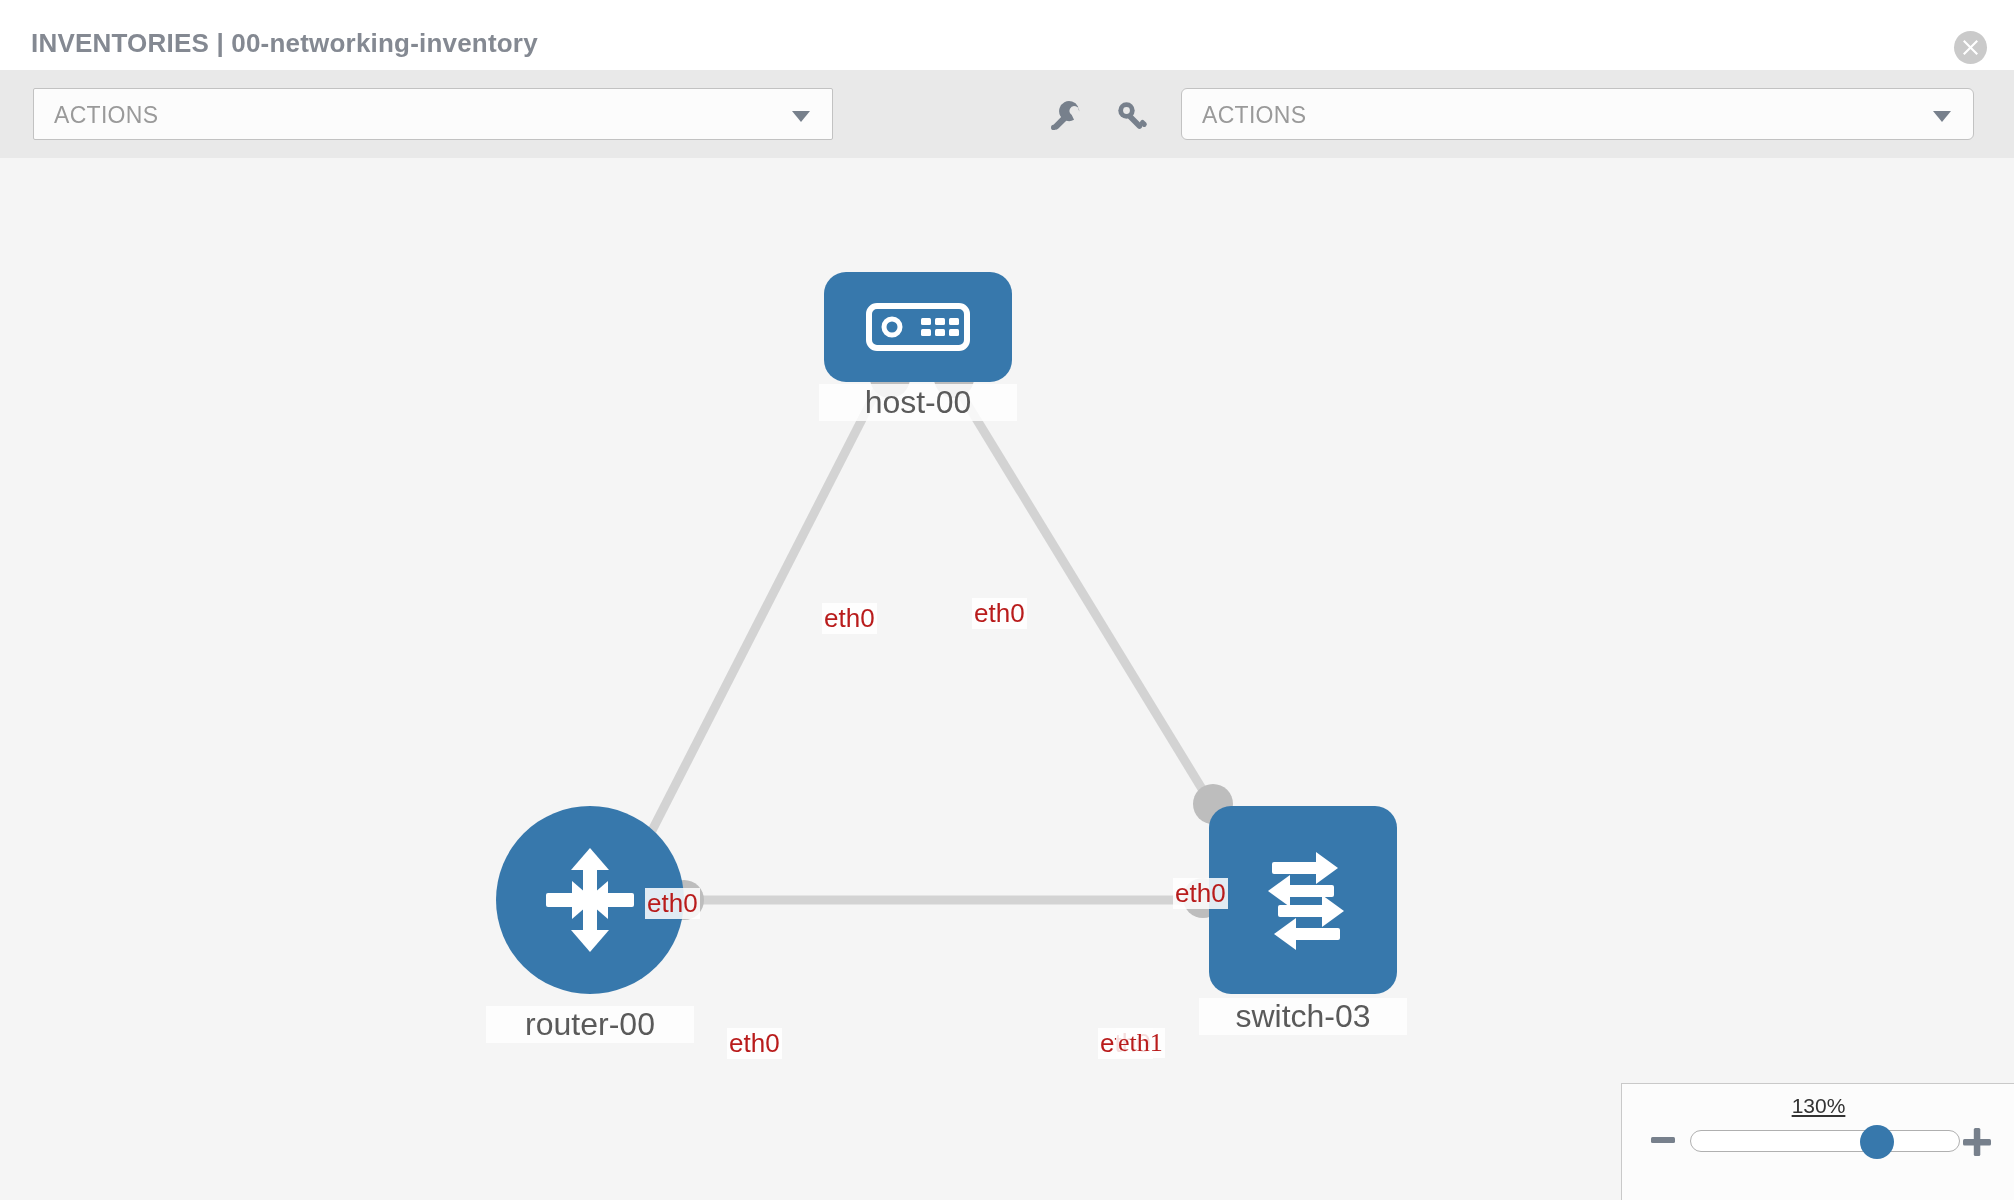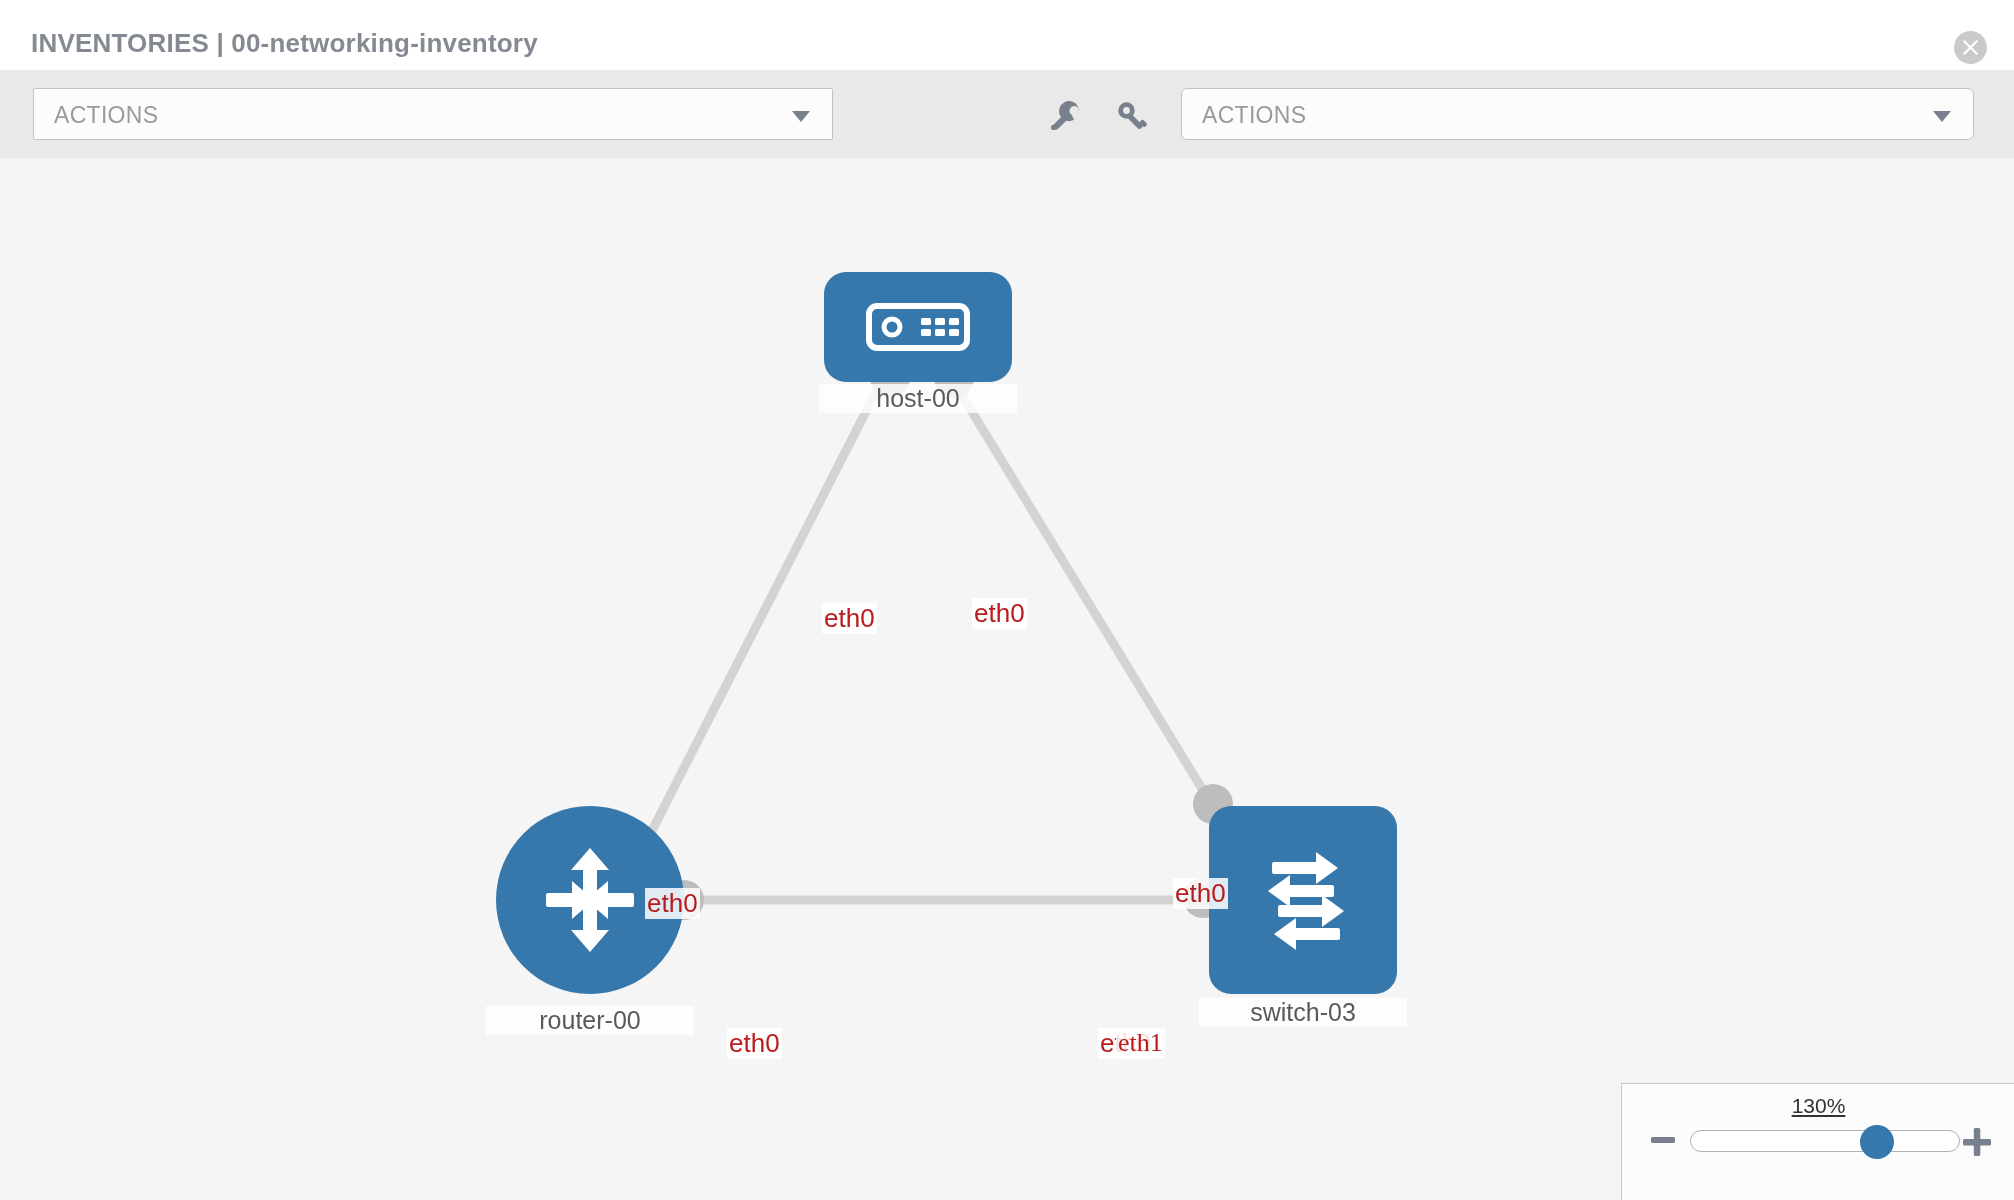--- a/index.html
+++ b/index.html
@@ -94,21 +94,21 @@
   .node-shape {
     position: absolute; left: 0; top: 0;
     background: #3778ac;
     display: flex; align-items: center; justify-content: center;
     cursor: pointer;
   }
   .node-shape.rounded { border-radius: 22px; }
   .node-shape.circle  { border-radius: 50%; }
   .node-label {
     position: absolute;
-    font-size: 25px; color: #5a5a5a;
+    font-size: 32px; color: #5a5a5a;
     background: rgba(255,255,255,0.82);
     white-space: nowrap;
     padding: 0 3px;
     text-align: center;
   }
 
   
   .nub {
     position: absolute;
     background: #bdbdbd;

